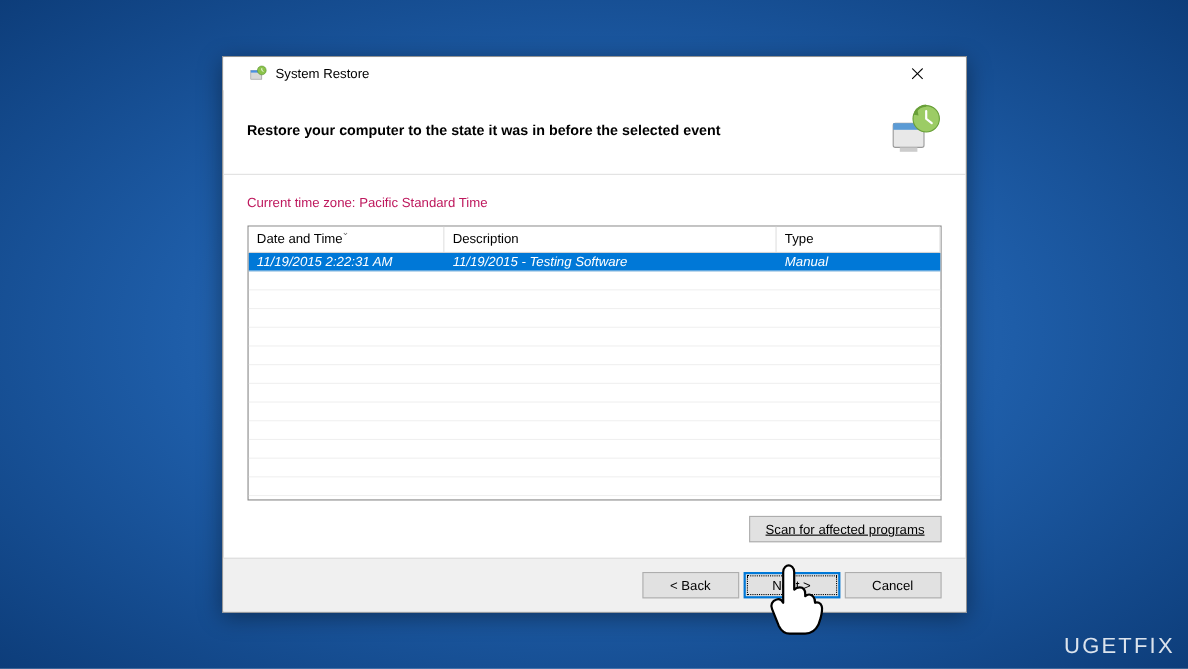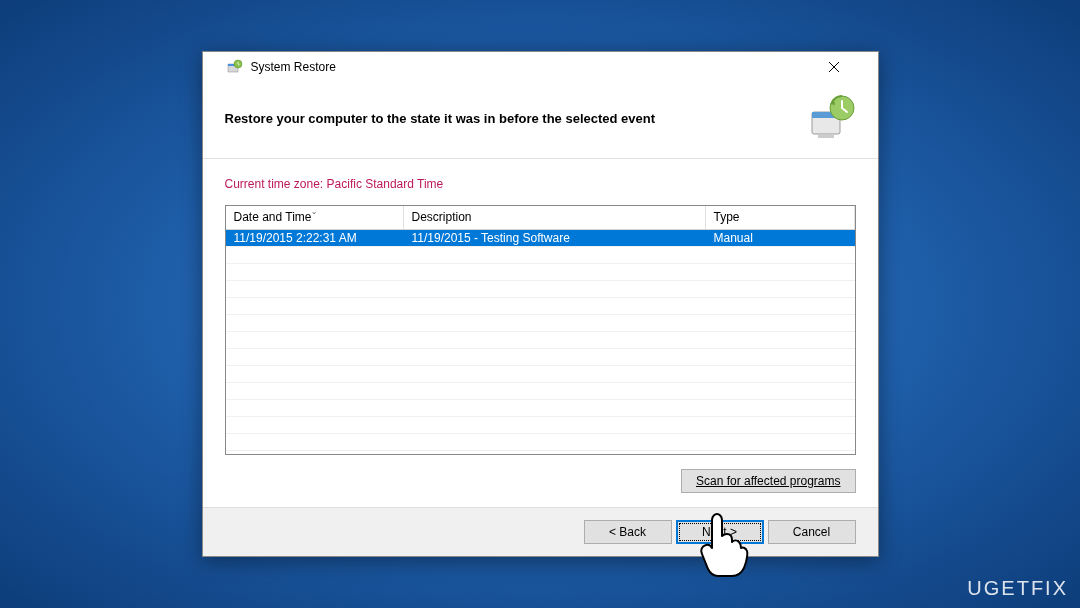--- a/index.html
+++ b/index.html
@@ -92,20 +92,21 @@
       transform: translateX(-50%);
       font-size: 8px;
       color: #666;
     }
     .grid-body { }
     .grid-row {
       display: flex;
       height: 17px;
       font-size: 12px;
       border-bottom: 1px solid #f0f0f0;
+      font-style: italic;
     }
     .grid-row.selected {
       background: #0078d7;
       color: #fff;
     }
     .grid-cell {
       padding: 1px 8px;
       overflow: hidden;
       white-space: nowrap;
     }

